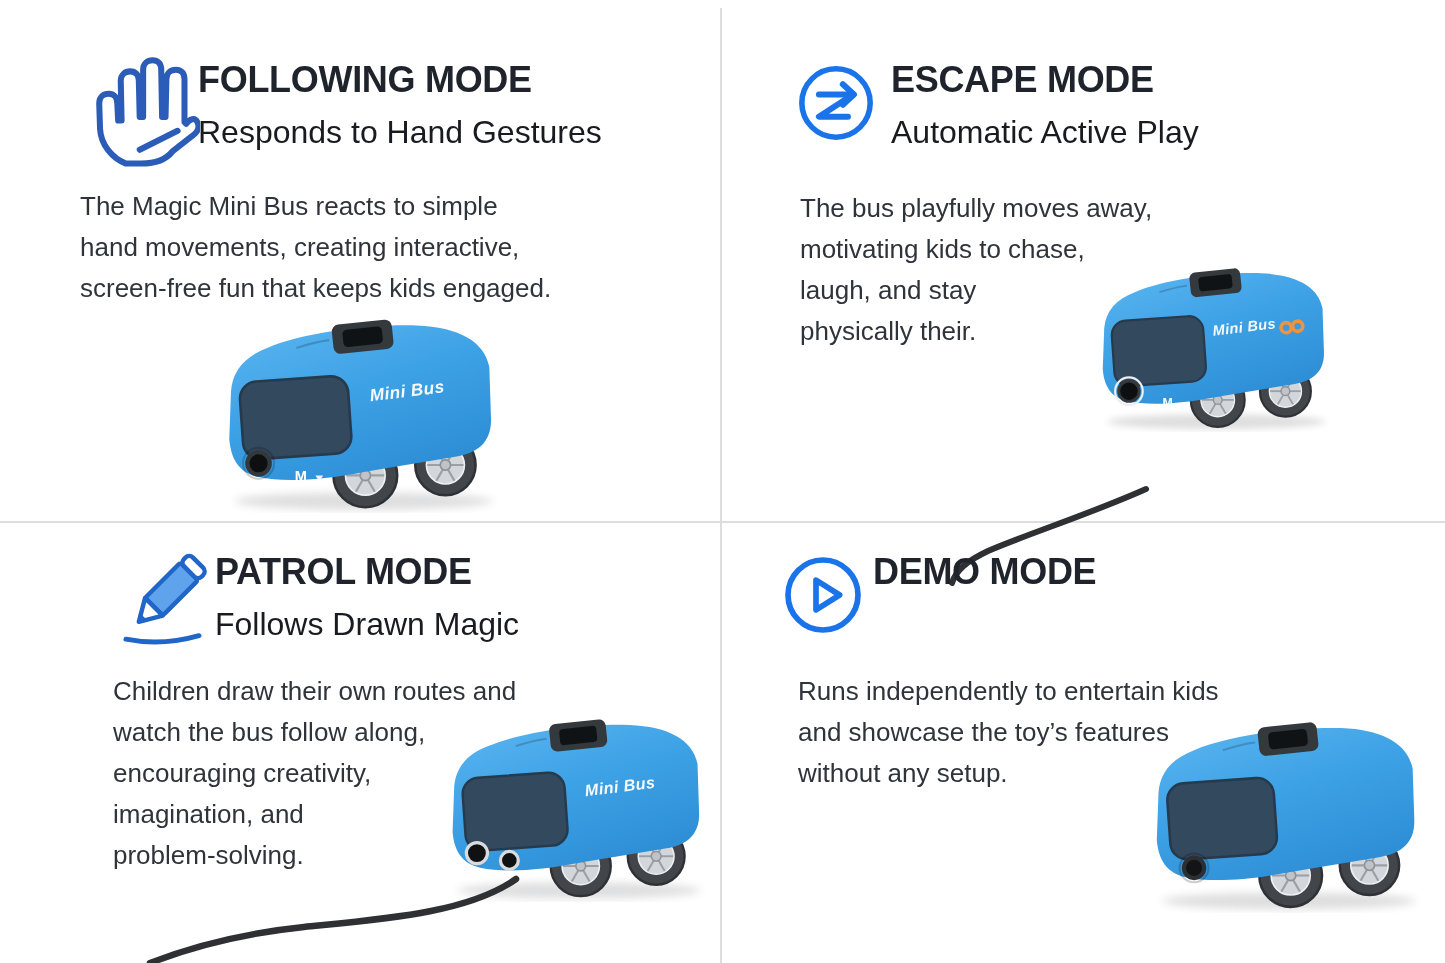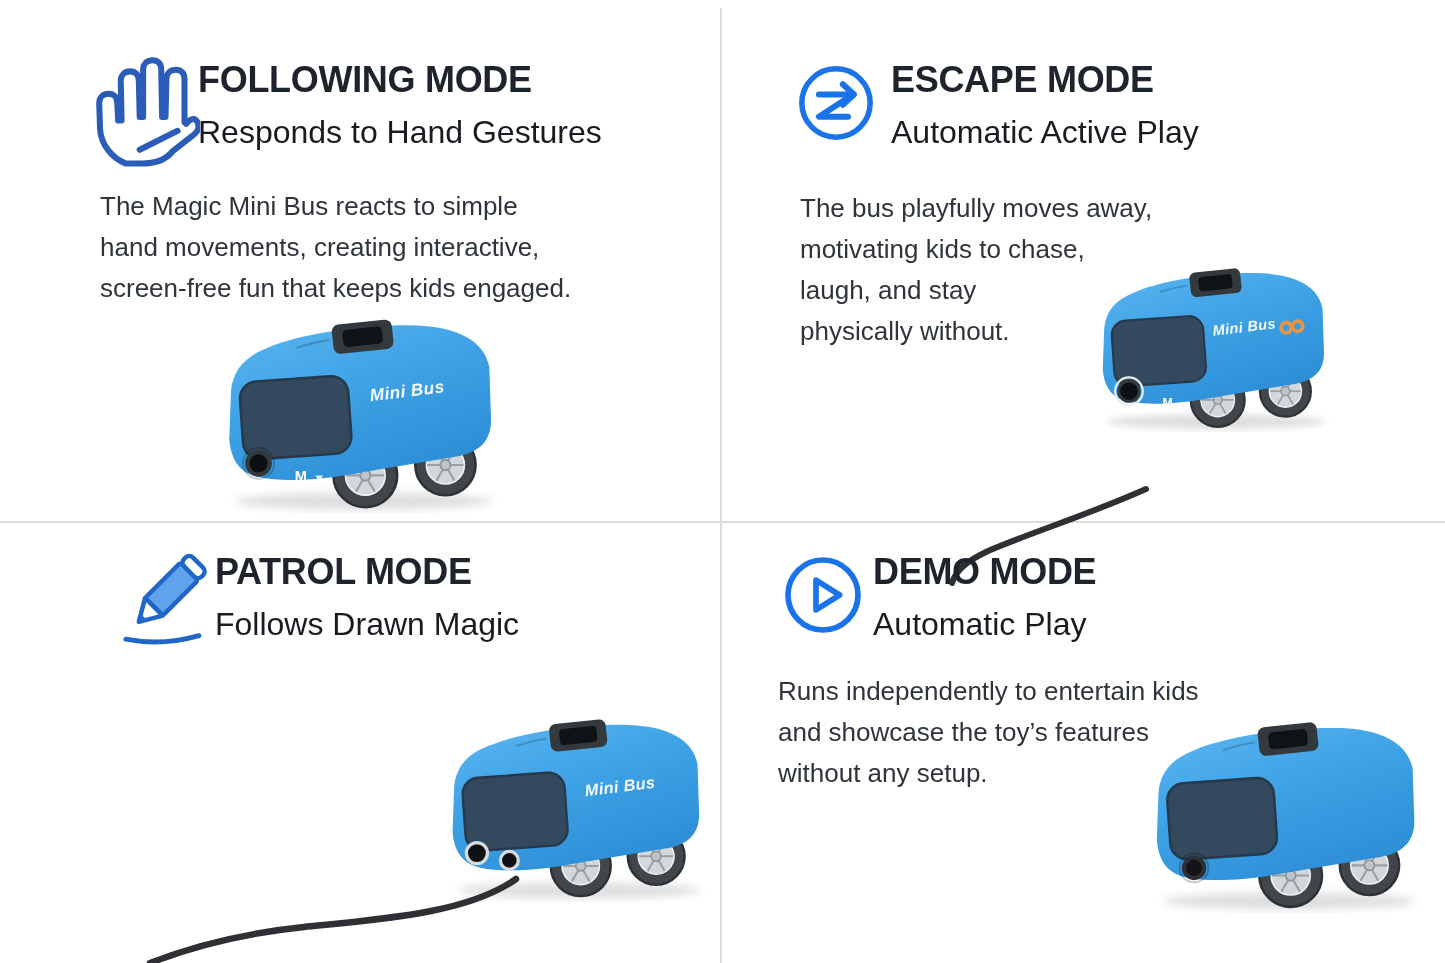--- a/index.html
+++ b/index.html
@@ -36,21 +36,21 @@
     <div class="icon" style="left:88px;top:52px;width:112px;height:118px;">
       <svg viewBox="0 0 130 134" fill="none">
         <path d="M 44 128 C 28 122 15 106 14 88 L 13 58 C 13 51 18 47 24 47 C 30 47 34 51 34 58 L 35 78 L 39 78 L 38 32 C 38 25 43 21 49 21 C 55 21 59 25 59 32 L 60 74 L 64 74 L 64 19 C 64 12 69 8 75 8 C 81 8 85 12 85 19 L 86 74 L 90 74 L 91 30 C 91 23 96 19 102 19 C 108 19 112 23 112 30 L 112 80 L 114 82 C 118 76 124 74 127 80 C 130 86 127 92 121 96 L 98 114 C 90 124 76 128 62 128 Z" stroke="#2b5cb8" stroke-width="7" stroke-linecap="round" stroke-linejoin="round"></path>
         <path d="M 60 112 L 104 90" stroke="#2b5cb8" stroke-width="7" stroke-linecap="round"></path>
       </svg>
     </div>
     <div class="heading" style="left:198px;top:60px;">
       <h2>FOLLOWING MODE</h2>
       <p class="sub">Responds to Hand Gestures</p>
     </div>
-    <p class="body" style="left:100px;top:186px;">The Magic Mini Bus reacts to simple
+    <p class="body" style="left:80px;top:186px;">The Magic Mini Bus reacts to simple
 hand movements, creating interactive,
 screen-free fun that keeps kids engaged.</p>
 
     <div class="bus-wrap" style="left:200px;top:298px;width:310px;">
       <svg viewBox="0 0 360 250">
         <defs>
           <linearGradient id="bg-f" x1="0%" y1="0%" x2="55%" y2="100%">
             <stop offset="0%" stop-color="#5cb6f0"></stop>
               <stop offset="50%" stop-color="#3ea2e6"></stop>
               <stop offset="100%" stop-color="#2e8fd6"></stop>
@@ -109,21 +109,21 @@
         </g>
       </svg>
     </div>
     <div class="heading" style="left:151px;top:60px;">
       <h2>ESCAPE MODE</h2>
       <p class="sub">Automatic Active Play</p>
     </div>
     <p class="body" style="left:60px;top:188px;">The bus playfully moves away,
 motivating kids to chase,
 laugh, and stay
-physically without.</p>
+physically their.</p>
 
     <svg class="overlay" viewBox="0 0 723 523">
       <path d="M 406 428 C 350 453 290 472 248 490 C 227 500 216 509 212 522" stroke="#2f3033" stroke-width="6" fill="none" stroke-linecap="round"></path>
     </svg>
 
     <div class="bus-wrap" style="left:338px;top:250px;width:262px;">
       <svg viewBox="0 0 360 250">
         <defs>
           <linearGradient id="bg-e" x1="0%" y1="0%" x2="55%" y2="100%">
             <stop offset="0%" stop-color="#5cb6f0"></stop>
@@ -185,20 +185,25 @@
           <path d="M -5 38 L 0 46 L 5 38 Z" fill="#1f66c8"></path>
           <rect x="-14" y="-48" width="28" height="14" rx="6" fill="#ffffff" stroke="#1f66c8" stroke-width="5"></rect>
         </g>
         <path d="M 10 100 Q 50 108 92 96" stroke="#1f66c8" stroke-width="5.5" stroke-linecap="round"></path>
       </svg>
     </div>
     <div class="heading" style="left:198px;top:29px;">
       <h2>PATROL MODE</h2>
       <p class="sub">Follows Drawn Magic</p>
     </div>
+    <p class="body" style="left:96px;top:148px;">Children draw their own routes and
+watch the bus follow along,
+encouraging creativity,
+imagination, and
+problem-solving.</p>
 
     <svg class="overlay" viewBox="0 0 722 440">
       <path d="M 468 356 C 420 390 336 396 256 404 C 198 410 148 422 102 440" stroke="#2f3033" stroke-width="6.5" fill="none" stroke-linecap="round"></path>
     </svg>
 
     <div class="bus-wrap" style="left:408px;top:176px;width:292px;">
       <svg viewBox="0 0 360 250">
         <defs>
           <linearGradient id="bg-p" x1="0%" y1="0%" x2="55%" y2="100%">
             <stop offset="0%" stop-color="#5cb6f0"></stop>
@@ -248,23 +253,22 @@
 
   <section class="quad q-br">
     <div class="icon" style="left:59px;top:30px;width:84px;height:84px;">
       <svg viewBox="0 0 96 96" fill="none">
         <circle cx="48" cy="48" r="40" stroke="#1a73e8" stroke-width="6.5"></circle>
         <path d="M 40 31 L 67 48 L 40 65 Z" stroke="#1a73e8" stroke-width="6.5" stroke-linejoin="round"></path>
       </svg>
     </div>
     <div class="heading" style="left:151px;top:29px;">
       <h2>DEMO MODE</h2>
-      <p class="sub">Automatic Play</p>
-    </div>
-    <p class="body" style="left:56px;top:148px;">Runs independently to entertain kids
+    </div>
+    <p class="body" style="left:76px;top:148px;">Runs independently to entertain kids
 and showcase the toy’s features
 without any setup.</p>
 
     <div class="bus-wrap" style="left:406px;top:178px;width:305px;">
       <svg viewBox="0 0 360 250">
         <defs>
           <linearGradient id="bg-d" x1="0%" y1="0%" x2="55%" y2="100%">
             <stop offset="0%" stop-color="#5cb6f0"></stop>
               <stop offset="50%" stop-color="#3ea2e6"></stop>
               <stop offset="100%" stop-color="#2e8fd6"></stop>

